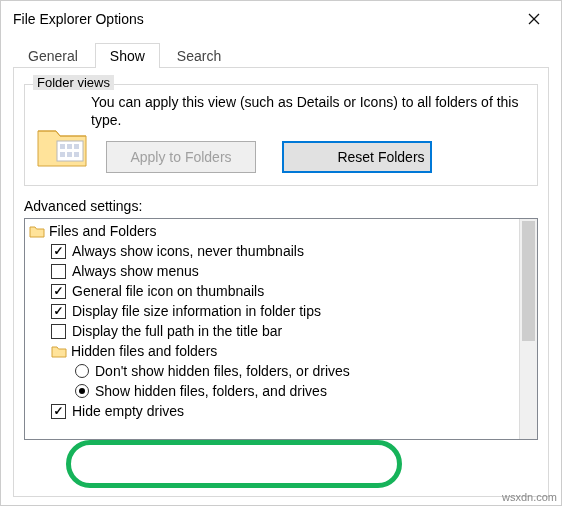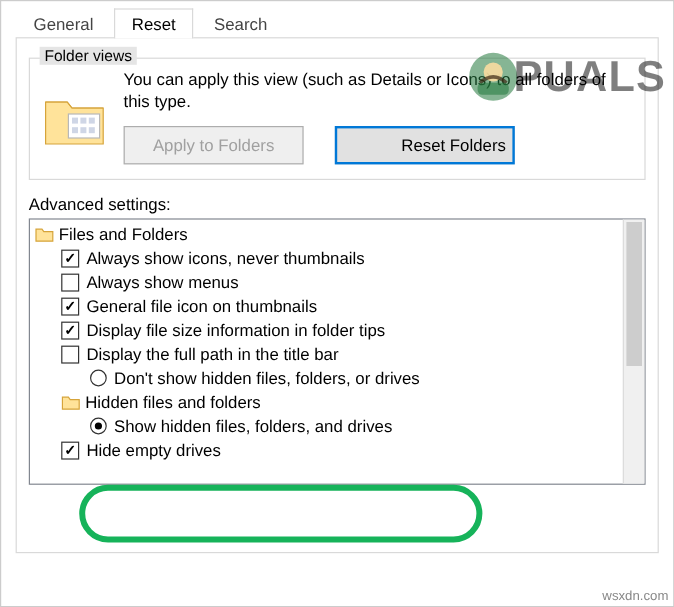--- a/index.html
+++ b/index.html
@@ -8,24 +8,24 @@
   .titlebar { height: 36px; display: flex; align-items: center; padding: 0 4px 0 12px; }
   .titlebar .title { font-size: 14px; flex: 1; color: #000; }
   .titlebar .close { width: 46px; height: 30px; display: flex; align-items: center; justify-content: center; color: #111; }
   .tabstrip { display: flex; align-items: flex-end; padding-left: 12px; height: 30px; }
   .tab { padding: 4px 14px 4px 14px; font-size: 14px; border: 1px solid transparent; border-bottom: none; margin-right: 2px; color: #000; position: relative; top: 1px; }
   .tab.active { background: #fff; border-color: #d9d9d9; z-index: 2; }
   .tab.inactive { background: #fff; color: #444; }
   .tabpanel { border: 1px solid #d9d9d9; margin: 0 12px; padding: 10px 10px; height: 430px; position: relative; }
   .groupbox { border: 1px solid #d9d9d9; margin: 6px 0 12px 0; padding: 8px 10px 12px 10px; position: relative; }
   .groupbox .legend { position: absolute; top: -10px; left: 8px; background: #e5e5e5; padding: 0 4px; font-size: 13px; color: #000; }
-  .folder-views-row { display: flex; align-items: center; gap: 12px; }
+  .folder-views-row { display: flex; align-items: flex-end; }
   .folder-icon { width: 56px; height: 56px; flex: none; margin-top: 4px; }
   .fv-text { font-size: 14px; line-height: 18px; }
-  .fv-buttons { display: flex; gap: 26px; margin-top: 12px; }
+  .fv-buttons { display: flex; gap: 26px; margin-top: 12px; margin-left: 15px; }
   .btn { min-width: 150px; height: 32px; border: 1px solid #adadad; background: #e1e1e1; font-size: 14px; display: inline-flex; align-items: center; justify-content: center; }
   .btn.disabled { color: #a0a0a0; background: #efefef; }
   .btn.focus { border: 2px solid #0078d7; background: #e1e1e1; color: #000; padding-left: 48px; }
   .adv-label { font-size: 14px; margin: 8px 0 4px 0; }
   .adv-listwrap { border: 1px solid #828790; height: 222px; position: relative; }
   .adv-list { position: absolute; left: 0; right: 18px; top: 0; bottom: 0; overflow: hidden; padding: 2px 2px; }
   .scrollbar { position: absolute; right: 0; top: 0; bottom: 0; width: 18px; background: #f0f0f0; border-left: 1px solid #dcdcdc; }
   .scroll-thumb { position: absolute; top: 2px; left: 2px; right: 2px; height: 120px; background: #cdcdcd; }
   .tree-row { display: flex; align-items: center; height: 20px; font-size: 14px; white-space: nowrap; }
   .indent0 { padding-left: 2px; }
@@ -39,36 +39,34 @@
   .highlight-ring { position: absolute; border: 5px solid #16b35a; border-radius: 28px; pointer-events: none; z-index: 5; }
   .watermark { position: absolute; right: 6px; top: 42px; font-size: 36px; font-weight: 800; letter-spacing: 1px; color: rgba(0,0,0,0.5); font-family: Arial, sans-serif; pointer-events: none; z-index: 3; display: flex; align-items: center; }
   .watermark .wm-icon { display: inline-flex; width: 42px; height: 42px; margin-right: -4px; }
   .credit { position: absolute; right: 4px; bottom: 2px; font-size: 11px; color: #888; z-index: 10; pointer-events: none; }
 </style>
 </head>
 <body>
 
 <div class="window">
 
+  <div class="titlebar">
+    <div class="title">File Explorer Options</div>
+    <div class="close">
+      <svg width="12" height="12" viewBox="0 0 12 12">
+        <line x1="1" y1="1" x2="11" y2="11" stroke="currentColor" stroke-width="1.2"></line>
+        <line x1="11" y1="1" x2="1" y2="11" stroke="currentColor" stroke-width="1.2"></line>
+      </svg>
+    </div>
+  </div>
 
-  <div class="watermark">
-    <span class="wm-icon">
-      <svg viewBox="0 0 42 42">
-        <circle cx="21" cy="21" r="20" fill="rgba(34,120,60,0.55)"></circle>
-        <circle cx="21" cy="17" r="8" fill="rgba(250,220,160,0.9)"></circle>
-        <path d="M10 26 q11 -10 22 0" stroke="rgba(60,40,20,0.7)" stroke-width="3" fill="none"></path>
-        <rect x="8" y="26" width="26" height="10" rx="4" fill="rgba(34,120,60,0.55)"></rect>
-      </svg>
-    </span>
-    <span>PUALS</span>
-  </div>
 
   <div class="tabstrip">
     <div class="tab inactive">General</div>
-    <div class="tab active">Reset</div>
+    <div class="tab active">Show</div>
     <div class="tab inactive">Search</div>
   </div>
 
   <div class="tabpanel">
 
     <div class="groupbox">
       <div class="legend">Folder views</div>
       <div class="folder-views-row">
         <span class="folder-icon">
           <svg viewBox="0 0 56 56">
@@ -125,32 +123,32 @@
         <div class="tree-row indent1">
           <span class="cb checked"></span>
           <span>Display file size information in folder tips</span>
         </div>
 
         <div class="tree-row indent1">
           <span class="cb"></span>
           <span>Display the full path in the title bar</span>
         </div>
 
-        <div class="tree-row indent2">
-          <span class="rb"></span>
-          <span>Don't show hidden files, folders, or drives</span>
-        </div>
-
         <div class="tree-row indent1">
           <span class="mini-folder">
             <svg viewBox="0 0 16 16">
                 <path d="M1 4 h5 l1.5 2 H15 v8 H1 z" fill="#ffe39a" stroke="#d6a43a"></path>
               </svg>
           </span>
           <span>Hidden files and folders</span>
+        </div>
+
+        <div class="tree-row indent2">
+          <span class="rb"></span>
+          <span>Don't show hidden files, folders, or drives</span>
         </div>
 
         <div class="tree-row indent2">
           <span class="rb selected"></span>
           <span>Show hidden files, folders, and drives</span>
         </div>
 
         <div class="tree-row indent1">
           <span class="cb checked"></span>
           <span>Hide empty drives</span>

